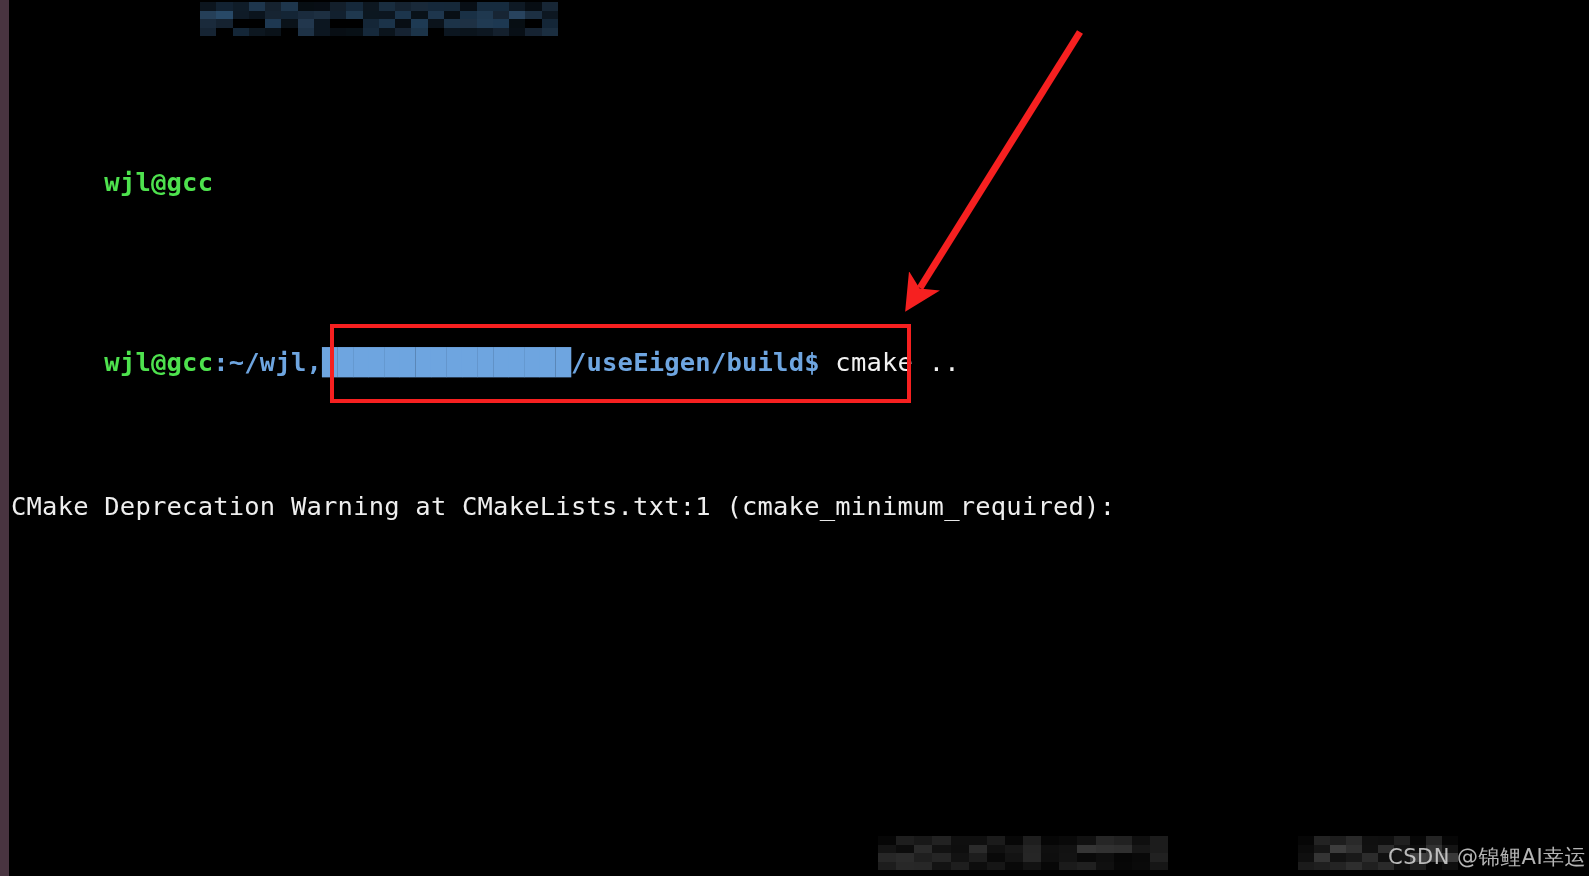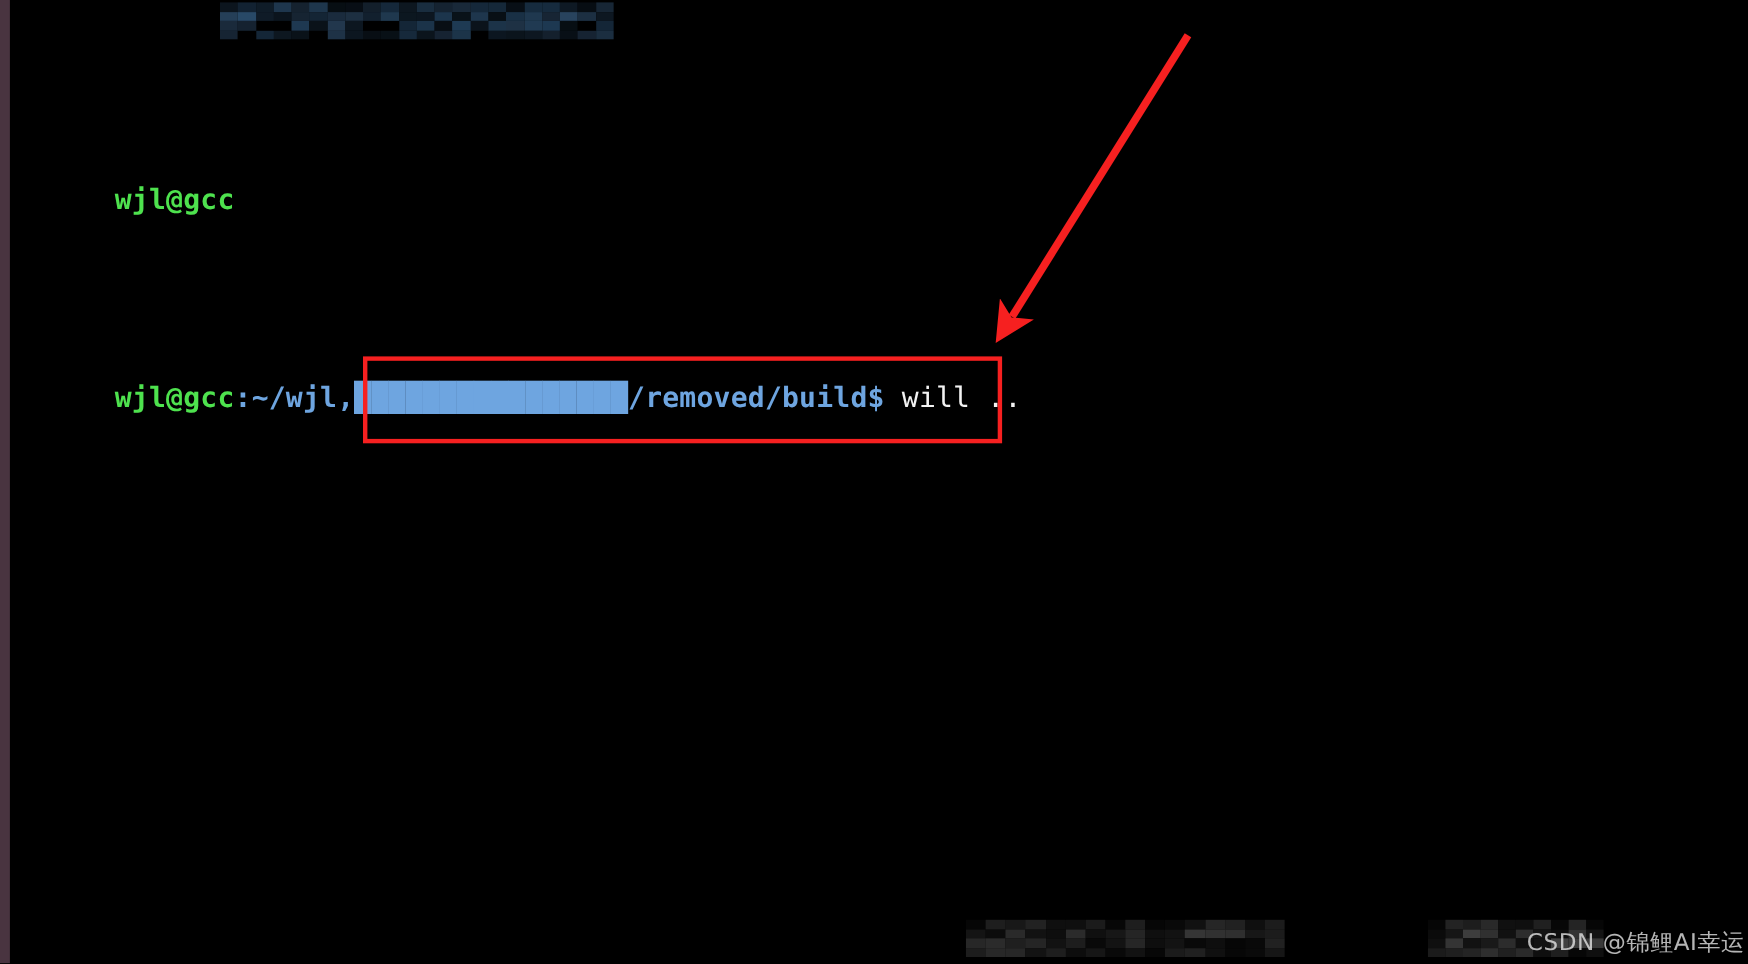--- a/index.html
+++ b/index.html
@@ -87,24 +87,25 @@
 
   <div class="term">
 
     
     <div class="line">
       <span class="c-user">wjl@gcc</span>
     </div>
 
     
     <div class="line">
-      <span class="c-user">wjl@gcc</span><span class="c-path">:</span><span class="c-path">~/wjl,</span><span class="c-path">████████████████</span><span class="c-path">/removed/build</span><span class="c-path">$</span><span class="c-cmd"> <span>will ..</span></span>
-    </div>
-
-    
+      <span class="c-user">wjl@gcc</span><span class="c-path">:</span><span class="c-path">~/wjl,</span><span class="c-path">████████████████</span><span class="c-path">/useEigen/build</span><span class="c-path">$</span><span class="c-cmd"> <span>cmake ..</span></span>
+    </div>
+
+    
+    <div class="line c-out">CMake Deprecation Warning at CMakeLists.txt:1 (cmake_minimum_required):</div>
     <div class="line c-out"></div>
     
     
     
     
     
     
     
     
     

